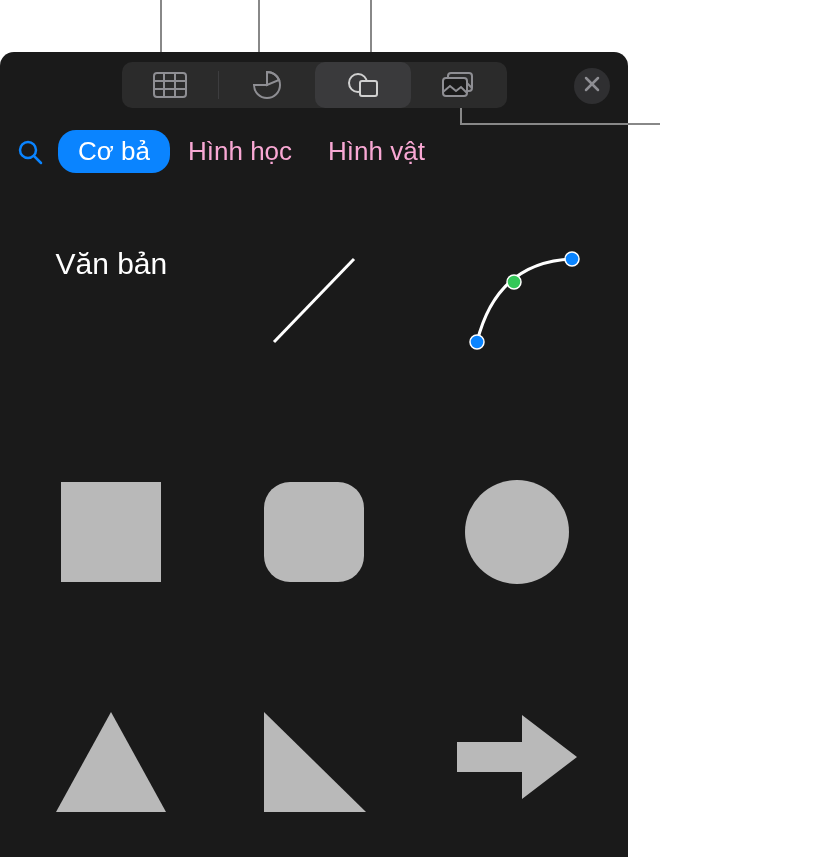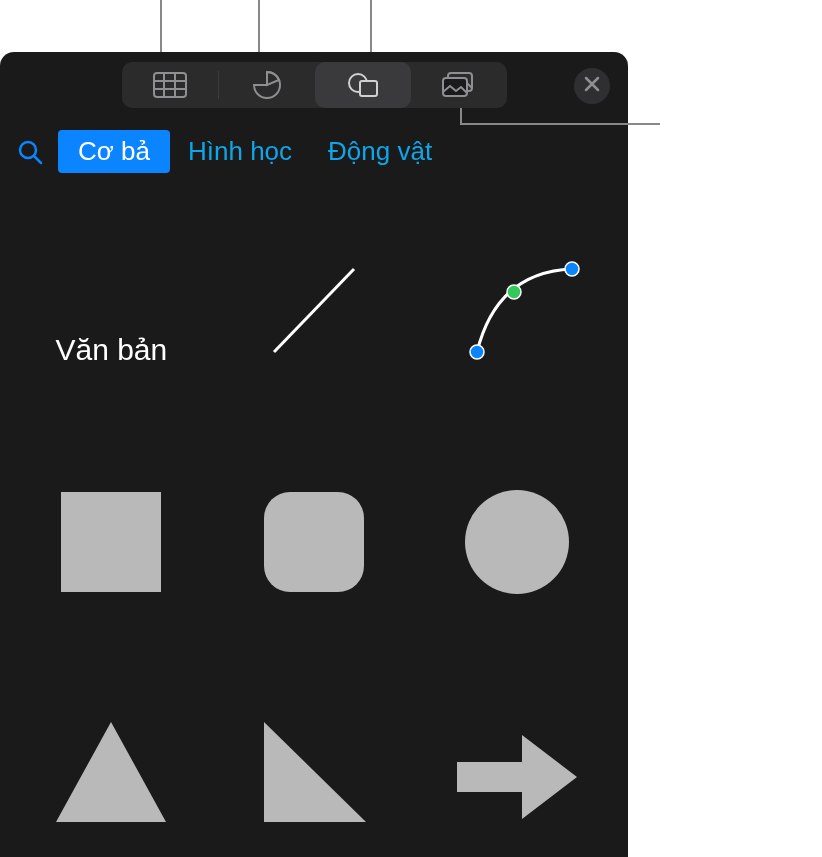--- a/index.html
+++ b/index.html
@@ -83,44 +83,44 @@
       white-space: nowrap;
     }
     .search-icon {
       color: #0a84ff;
       margin-right: 14px;
       margin-left: 6px;
       display: flex;
     }
     .tab {
       font-size: 26px;
-      color: #0ea5e9;
+      color: #f9a8d4;
       padding: 6px 18px;
       cursor: pointer;
     }
     .tab.active {
       background: #0a84ff;
       color: #fff;
-      border-radius: 4px;
+      border-radius: 18px;
       padding: 6px 20px;
     }
     .shapes-grid {
       display: grid;
       grid-template-columns: repeat(3, 1fr);
       padding: 60px 30px 0 30px;
       column-gap: 40px;
       row-gap: 110px;
       justify-items: center;
       align-items: center;
     }
     .shape-cell {
       width: 140px;
       height: 120px;
       display: flex;
-      align-items: flex-end;
+      align-items: flex-start;
       justify-content: center;
       cursor: pointer;
     }
     .text-label {
       color: #fff;
       font-size: 30px;
     }
     .shape-svg { display: block; }
     .shape-fill { fill: #b9b9b9; }
     .shape-stroke { stroke: #fff; stroke-width: 3; fill: none; }
@@ -194,21 +194,21 @@
 
   <div class="tabs-row">
     <span class="search-icon">
       <svg width="28" height="28" viewBox="0 0 28 28">
         <circle cx="12" cy="12" r="8" fill="none" stroke="#0a84ff" stroke-width="2.5"></circle>
         <line x1="18" y1="18" x2="25" y2="25" stroke="#0a84ff" stroke-width="2.5" stroke-linecap="round"></line>
       </svg>
     </span>
     <span class="tab active">Cơ bả</span>
     <span class="tab">Hình học</span>
-    <span class="tab">Động vật</span>
+    <span class="tab">Hình vật</span>
   </div>
 
   <div class="shapes-grid">
 
     <div class="shape-cell">
       <span class="text-label">Văn bản</span>
     </div>
 
     <div class="shape-cell">
       <svg class="shape-svg" width="120" height="110" viewBox="0 0 120 110">

